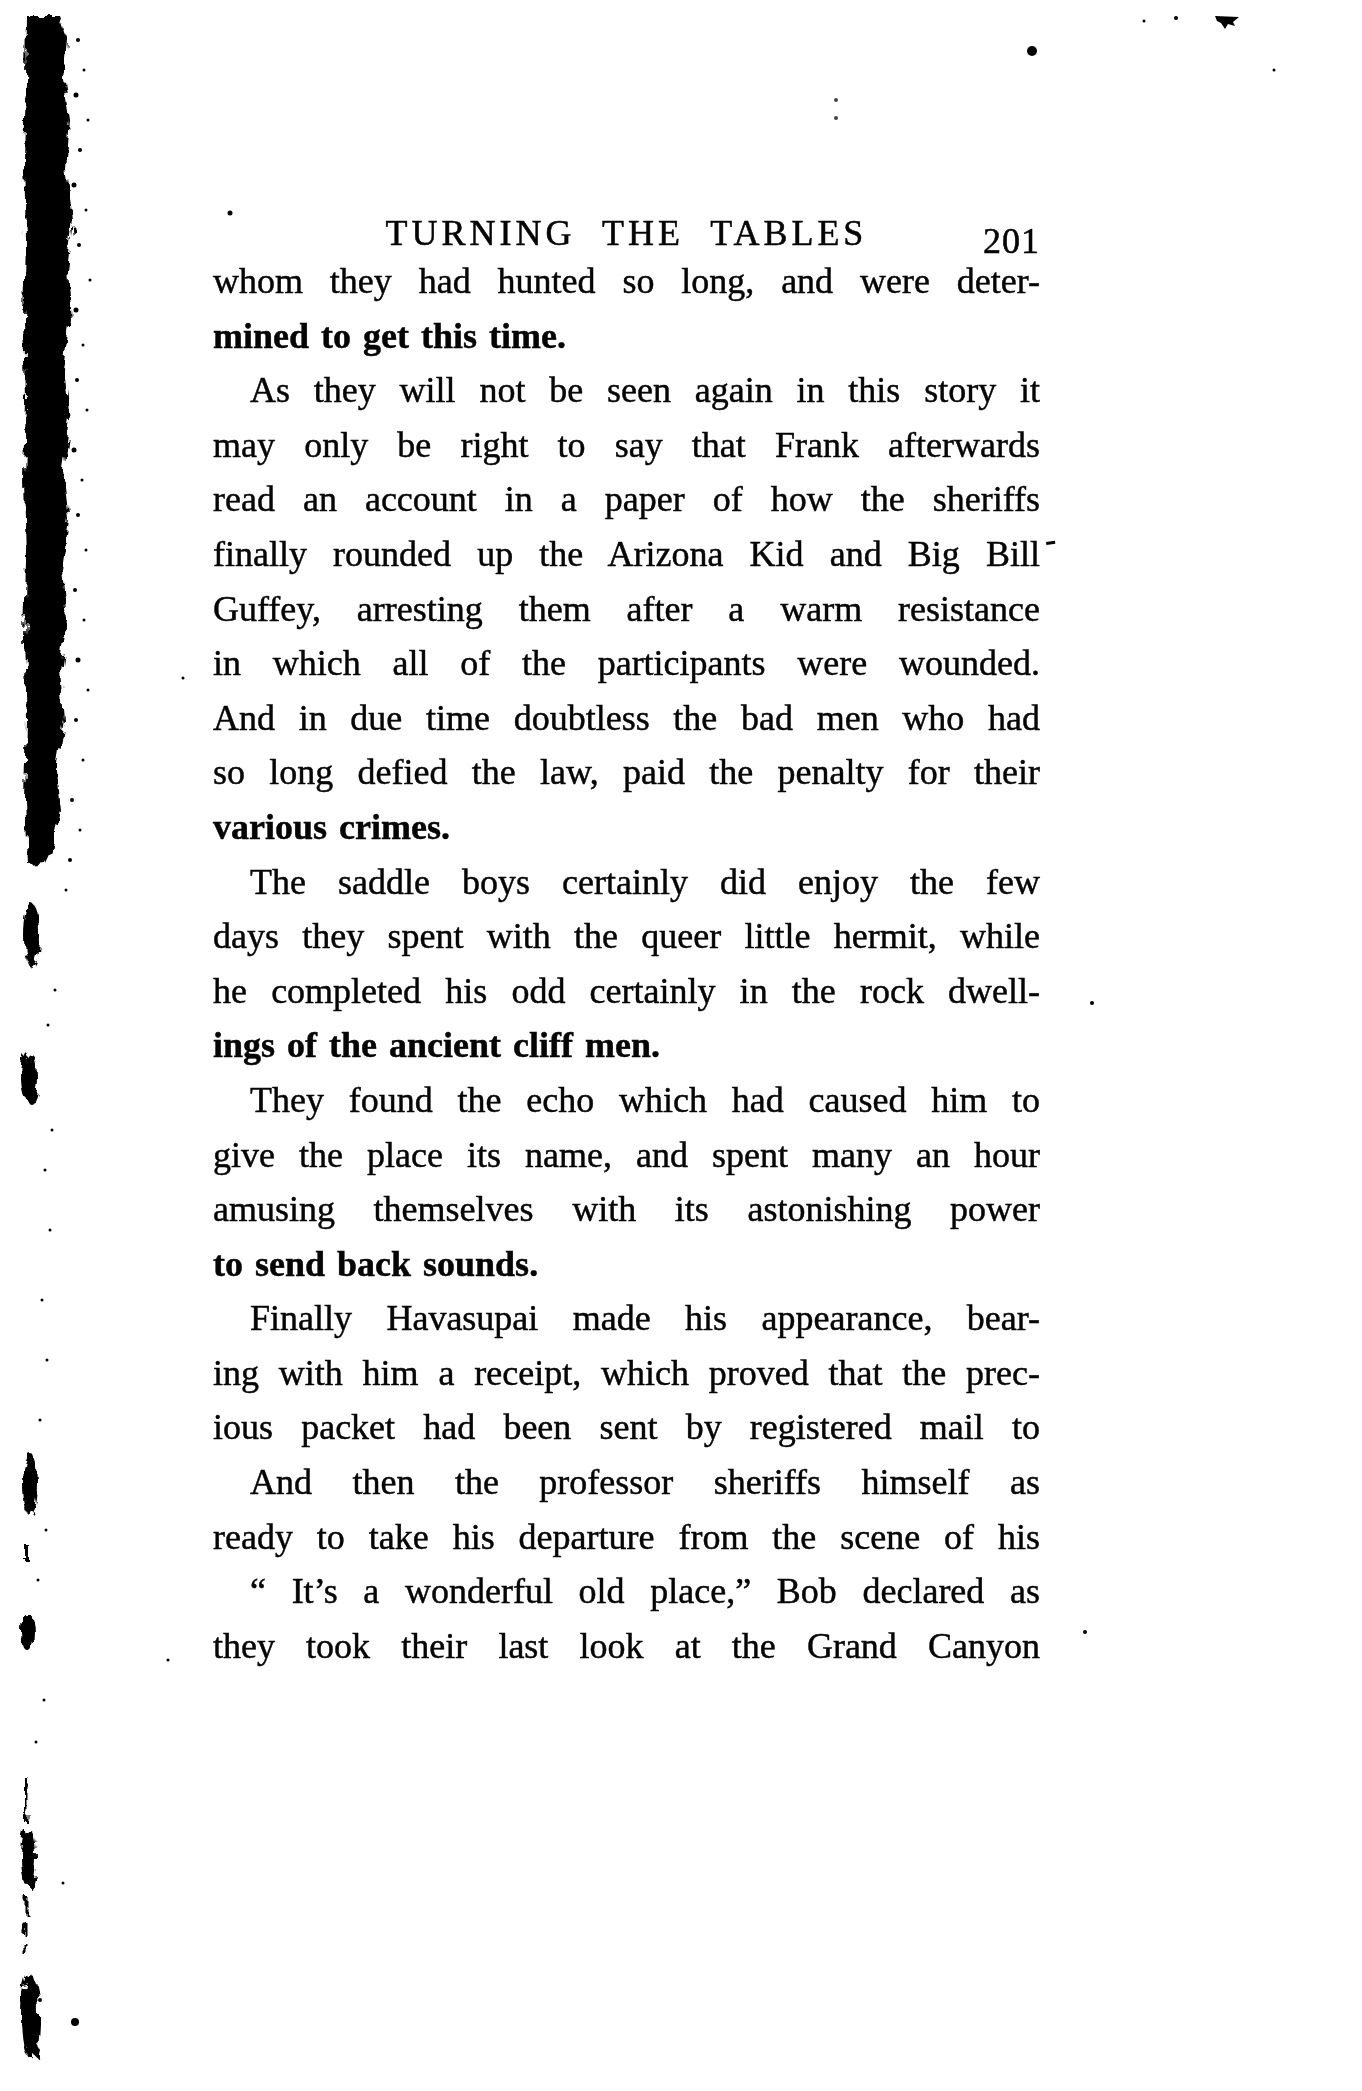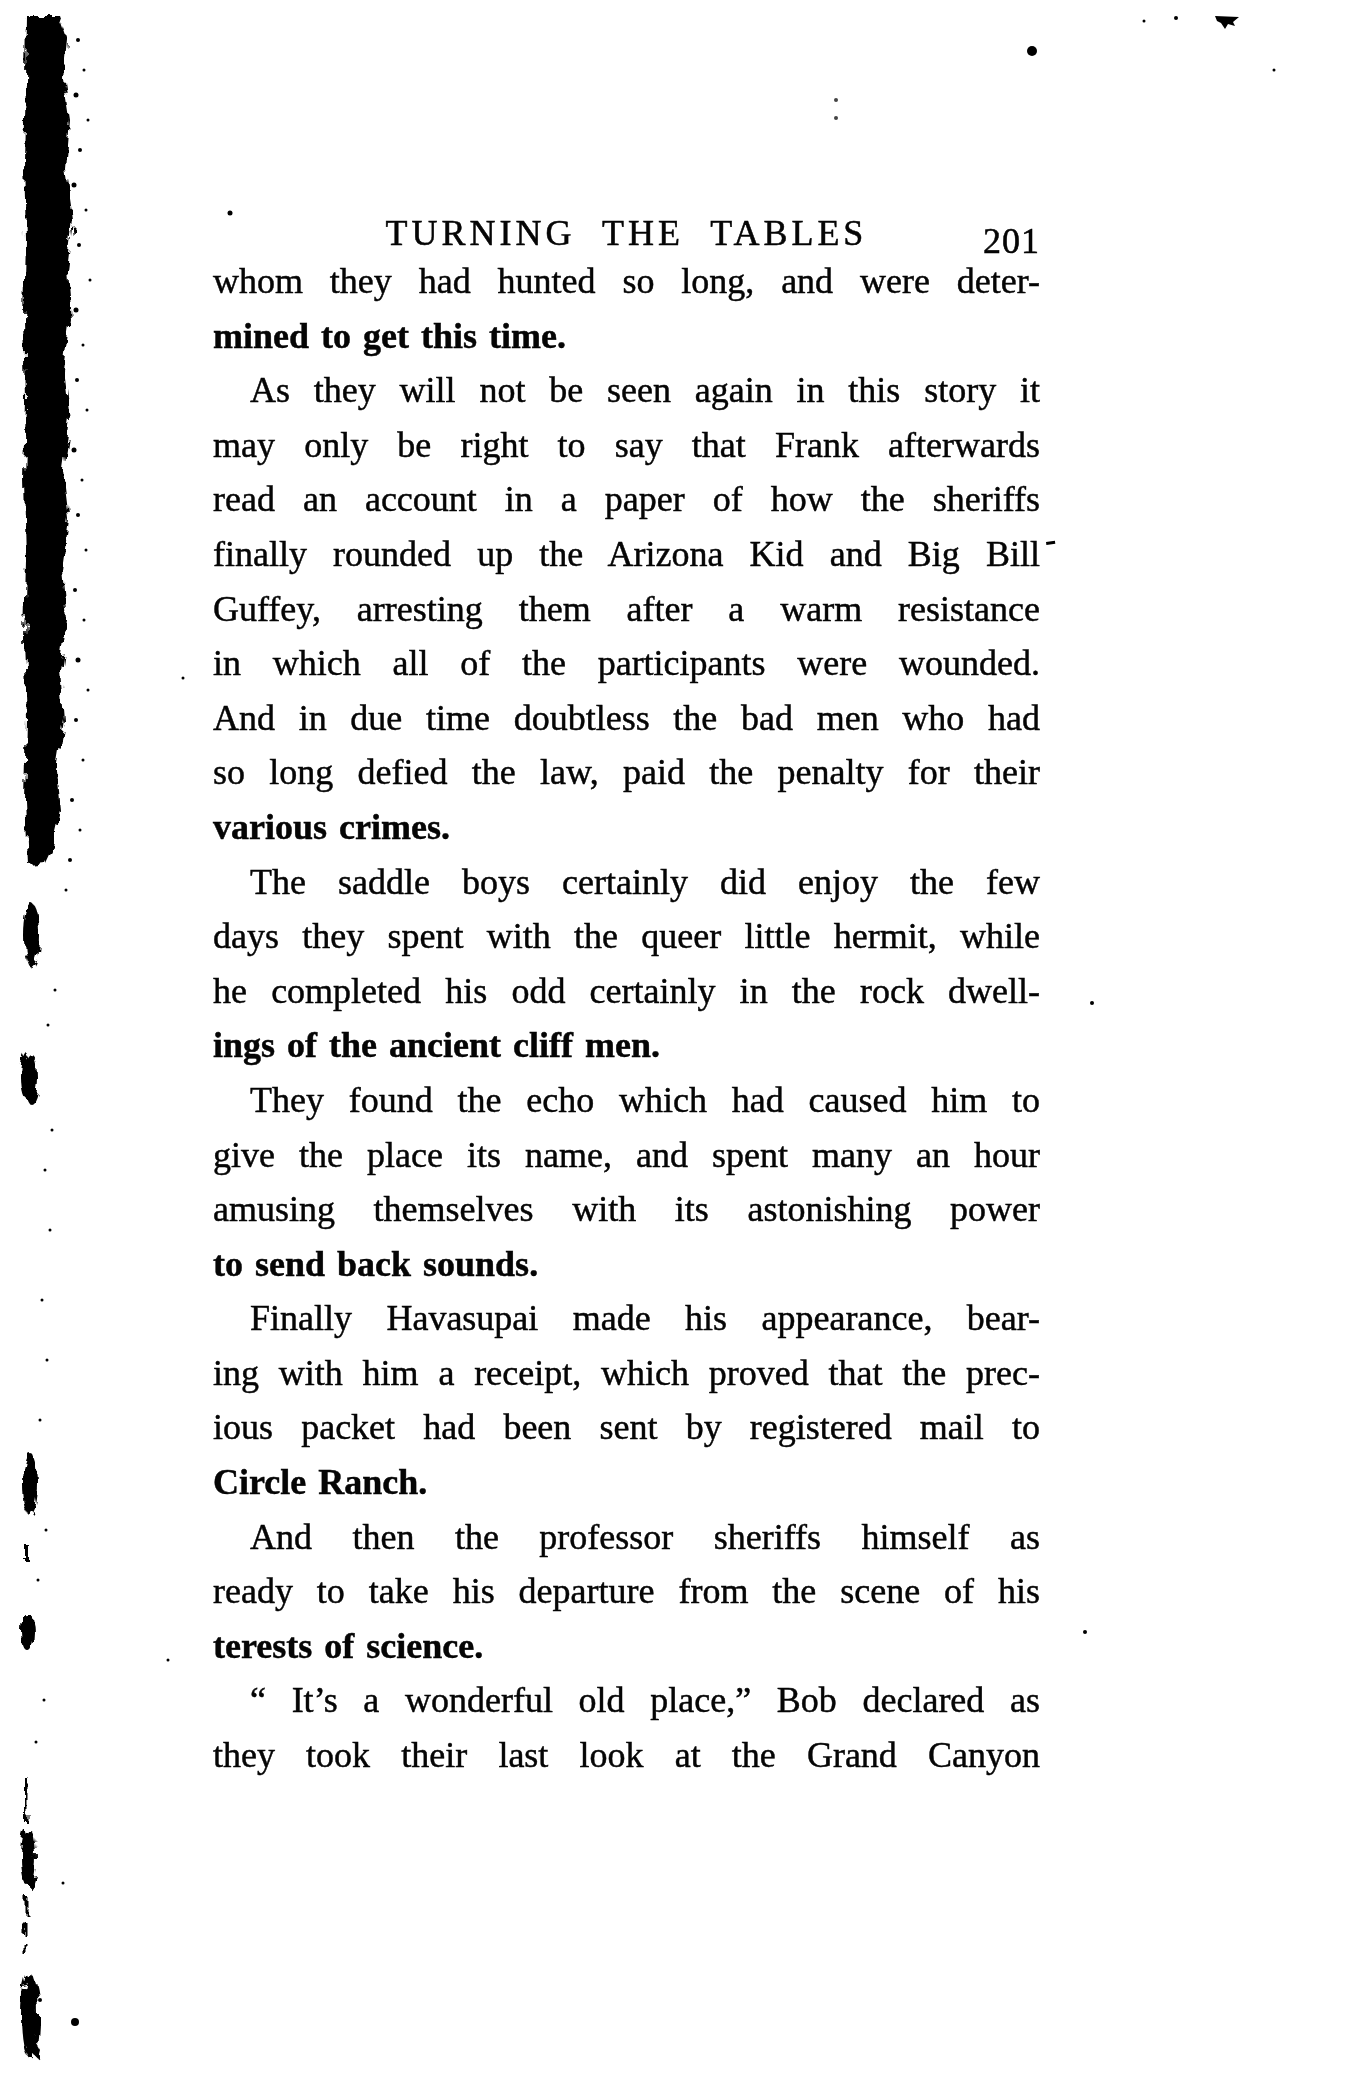--- a/index.html
+++ b/index.html
@@ -153,21 +153,19 @@
       <div class="line just">days they spent with the queer little hermit, while</div>
       <div class="line just">he completed his odd certainly in the rock dwell-</div>
       <div class="line nojust">ings of the ancient cliff men.</div>
       <div class="line just indent">They found the echo which had caused him to</div>
       <div class="line just">give the place its name, and spent many an hour</div>
       <div class="line just">amusing themselves with its astonishing power</div>
       <div class="line nojust">to send back sounds.</div>
       <div class="line just indent">Finally Havasupai made his appearance, bear-</div>
       <div class="line just">ing with him a receipt, which proved that the prec-</div>
       <div class="line just">ious packet had been sent by registered mail to</div>
-      <div class="line nojust">Circle Ranch.</div>
       <div class="line just indent">And then the professor sheriffs himself as</div>
       <div class="line just">ready to take his departure from the scene of his</div>
-      <div class="line nojust">terests of science.</div>
       <div class="line just indent">“ It’s a wonderful old place,” Bob declared as</div>
       <div class="line just">they took their last look at the Grand Canyon</div>
     </div>
 
 </div>
 
 </body></html>

